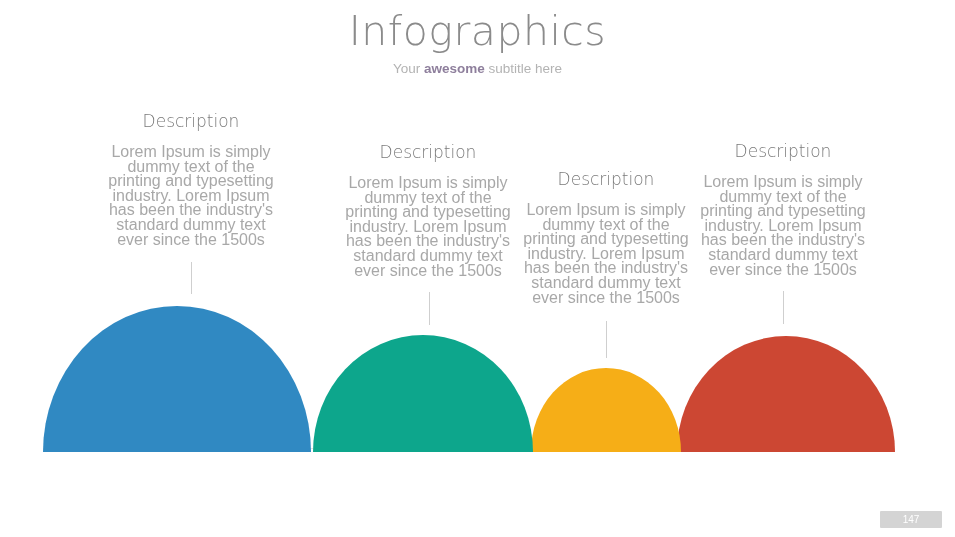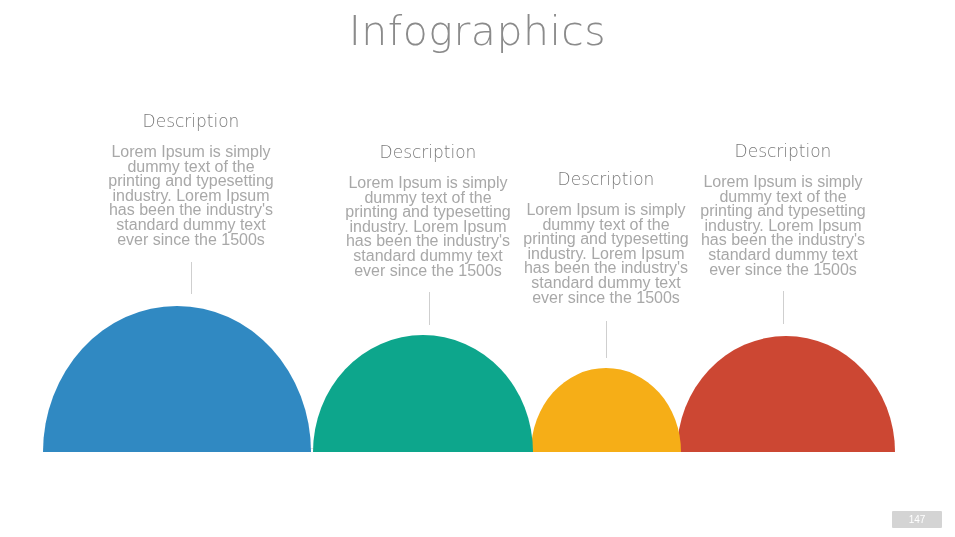--- a/index.html
+++ b/index.html
@@ -139,37 +139,38 @@
     height: 1px;
     background: #e2e2e2;
   }
 
   
   #page-badge {
     position: absolute;
     right: 13px;
     bottom: 9px;
     min-width: 22px;
-    padding: 2px 14px;
+    padding: 2px 20px;
     background: #d4d4d4;
     color: #ffffff;
     font-size: 10px;
     line-height: 13px;
     text-align: center;
     border-radius: 1px;
     font-family: "Liberation Sans", sans-serif;
   }
 </style>
 </head>
 <body>
 
 <div id="slide">
 
   <div id="header">
     <div id="slide-title" style="color: rgb(139, 139, 139);">Infographics</div>
+    <div id="slide-subtitle" style="color: rgb(179, 179, 179);"><span>Your </span><span class="accent" style="color: rgb(142, 127, 156);">awesome</span><span> subtitle here</span></div>
   </div>
 
   <div class="desc-block" id="desc-1">
     <div class="desc-title">Description</div>
     <div class="desc-body">Lorem Ipsum is simply dummy text of the printing and typesetting industry. Lorem Ipsum has been the industry's standard dummy text ever since the 1500s</div>
   </div>
 
   <div class="desc-block" id="desc-2">
     <div class="desc-title">Description</div>
     <div class="desc-body">Lorem Ipsum is simply dummy text of the printing and typesetting industry. Lorem Ipsum has been the industry's standard dummy text ever since the 1500s</div>

